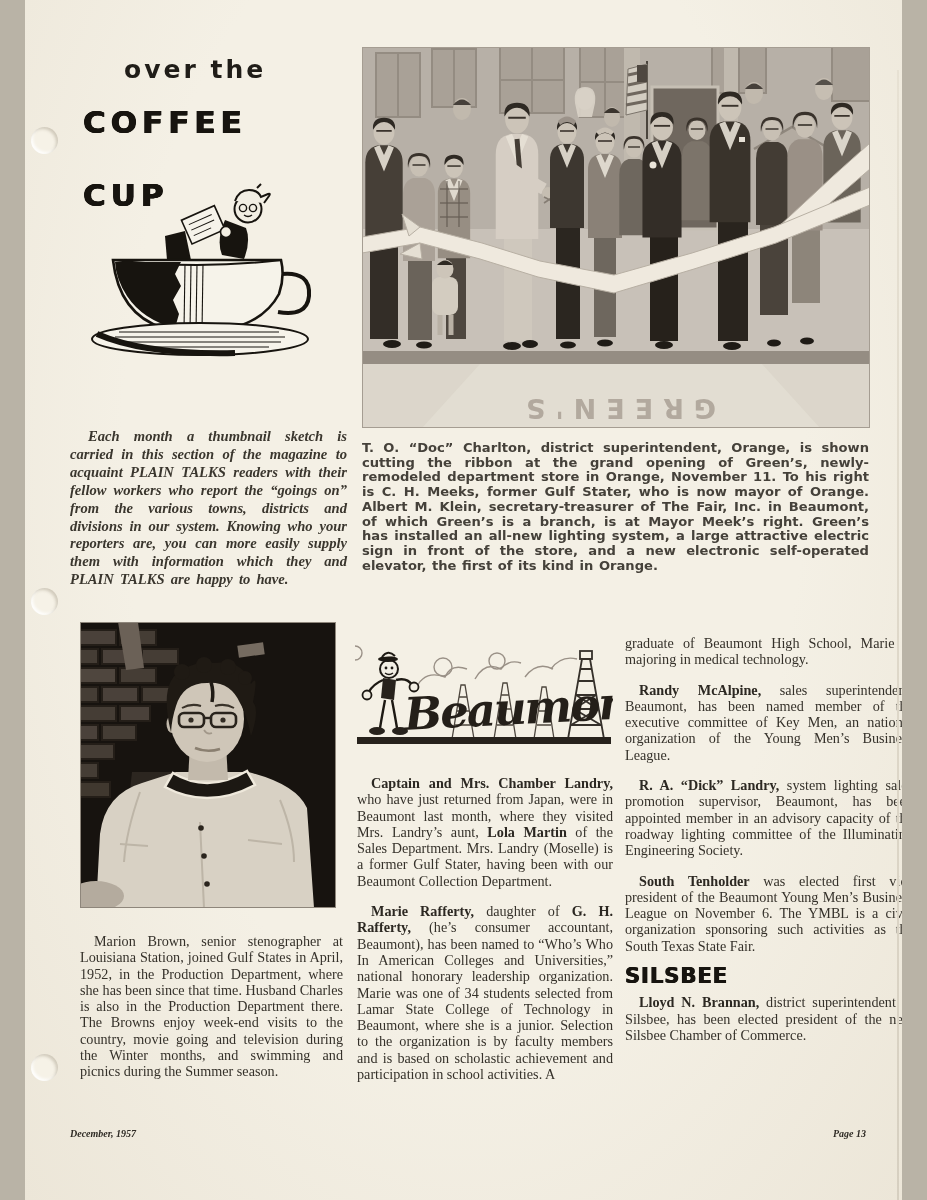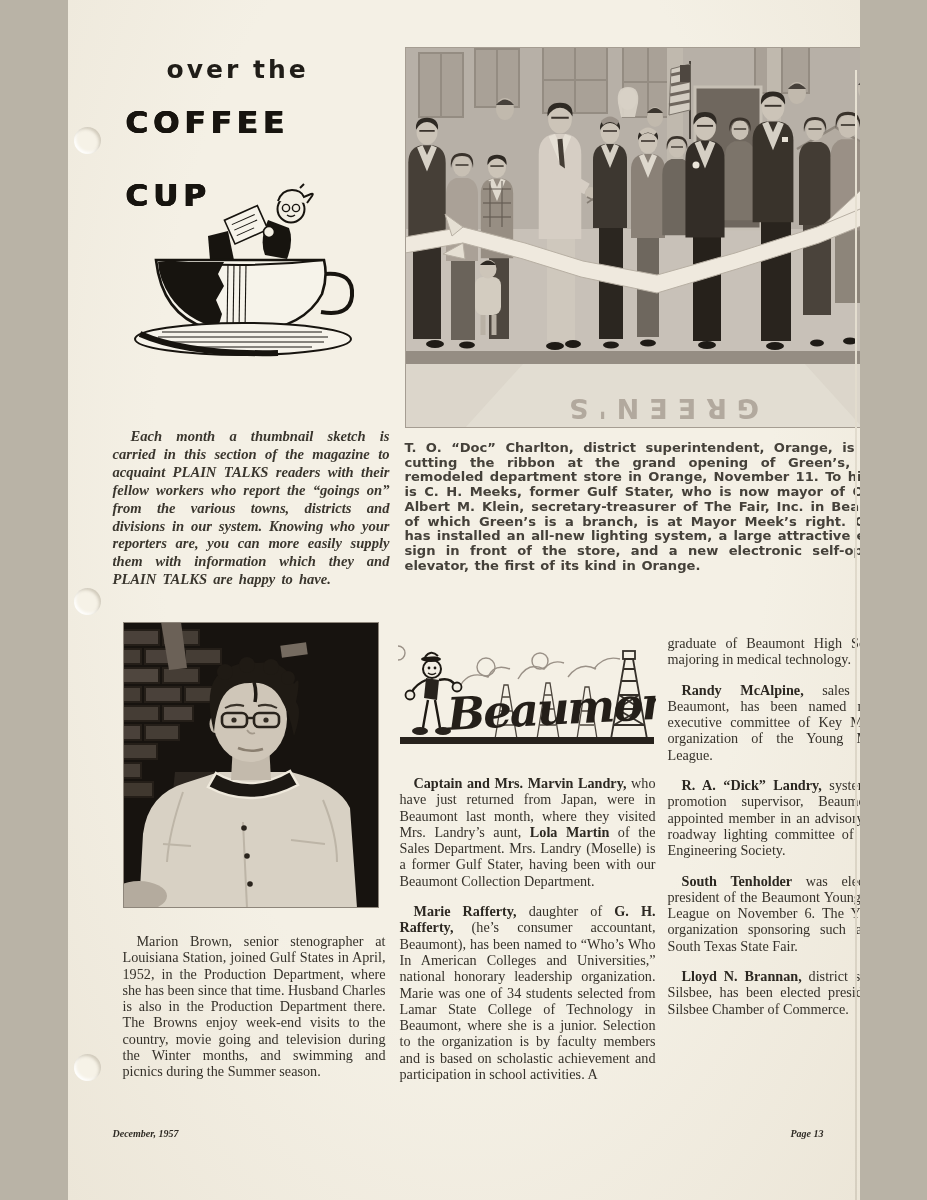--- a/index.html
+++ b/index.html
@@ -1,17 +1,17 @@
 <!DOCTYPE html>
 <html><head>
 <meta charset="utf-8">
 <style>
   html,body{margin:0;padding:0;background:#b9b3a6;}
   .page{
-    position:relative;width:792px;height:1200px;margin:0 auto;
+    position:relative;width:877px;height:1200px;margin:0 auto;
     background:radial-gradient(ellipse at 50% 38%, #f4f0e5 55%, #ece6d8 100%);
     font-family:"Liberation Serif", serif;color:#35312a;overflow:hidden;
   }
   .page::after{content:"";position:absolute;right:3px;top:70px;bottom:0;width:2px;
     background:linear-gradient(#e7e1d3,#d6cfc0);}
   .hole{position:absolute;left:6px;width:27px;height:27px;border-radius:50%;
     background:#f6f2e7;
     box-shadow: inset -2px 2px 3px rgba(150,140,118,.38), inset 2px -2px 3px rgba(255,255,255,.9);}
   
   .over-the{position:absolute;left:99px;top:55px;font-family:"DejaVu Sans",sans-serif;
@@ -342,28 +342,29 @@
       <path d="M41,47 q11,-3 16,5" stroke="#1d1913" stroke-width="2.4" fill="none"></path>
       <circle cx="59" cy="54" r="4.5" fill="#f2eee3" stroke="#1d1913" stroke-width="1.8"></circle>
       <path d="M30,67 q-3,16 -5,28 M37,67 q3,16 5,28" stroke="#1d1913" stroke-width="2.4" fill="none"></path>
       <ellipse cx="22" cy="98" rx="8" ry="4" fill="#27221c"></ellipse>
       <ellipse cx="45" cy="98" rx="8" ry="4" fill="#27221c"></ellipse>
     </g>
     <text x="50" y="97" transform="rotate(-3 50 97)" font-family="'DejaVu Serif',serif" font-style="italic" font-weight="bold" font-size="45" letter-spacing="-2" fill="#241f19">Beaumont</text>
   </svg>
 
   <div class="col col-mid">
-    <p><b>Captain and Mrs. Marvin Landry,</b><span> who have just returned from Japan, were in Beaumont last month, where they visited Mrs. Landry’s aunt, </span><b>Lola Martin</b><span> of the Sales Department. Mrs. Landry (Moselle) is a former Gulf Stater, having been with our Beaumont Collection Department.</span></p>
+    <p><b>Captain and Mrs. Chamber Landry,</b><span> who have just returned from Japan, were in Beaumont last month, where they visited Mrs. Landry’s aunt, </span><b>Lola Martin</b><span> of the Sales Department. Mrs. Landry (Moselle) is a former Gulf Stater, having been with our Beaumont Collection Department.</span></p>
     <p><b>Marie Rafferty,</b><span> daughter of </span><b>G. H. Rafferty,</b><span> (he’s consumer accountant, Beaumont), has been named to “Who’s Who In American Colleges and Universities,” national honorary leadership organization. Marie was one of 34 students selected from Lamar State College of Technology in Beaumont, where she is a junior. Selection to the organization is by faculty members and is based on scholastic achievement and participation in school activities. A</span></p>
   </div>
 
   <div class="col col-right">
     <p class="noindent">graduate of Beaumont High School, Marie is majoring in medical technology.</p>
     <p><b>Randy McAlpine,</b><span> sales superintendent, Beaumont, has been named member of the executive committee of Key Men, an national organization of the Young Men’s Business League.</span></p>
     <p><b>R. A. “Dick” Landry,</b><span> system lighting sales promotion supervisor, Beaumont, has been appointed member in an advisory capacity of the roadway lighting committee of the Illuminating Engineering Society.</span></p>
     <p><b>South Tenholder</b><span> was elected first vice president of the Beaumont Young Men’s Business League on November 6. The YMBL is a civic organization sponsoring such activities as the South Texas State Fair.</span></p>
+    <div class="silsbee-h">SILSBEE</div>
     <p><b>Lloyd N. Brannan,</b><span> district superintendent at Silsbee, has been elected president of the new Silsbee Chamber of Commerce.</span></p>
   </div>
 
   <div class="foot foot-left">December, 1957</div>
   <div class="foot foot-right">Page 13</div>
 
 </div>
 
 </body></html>

